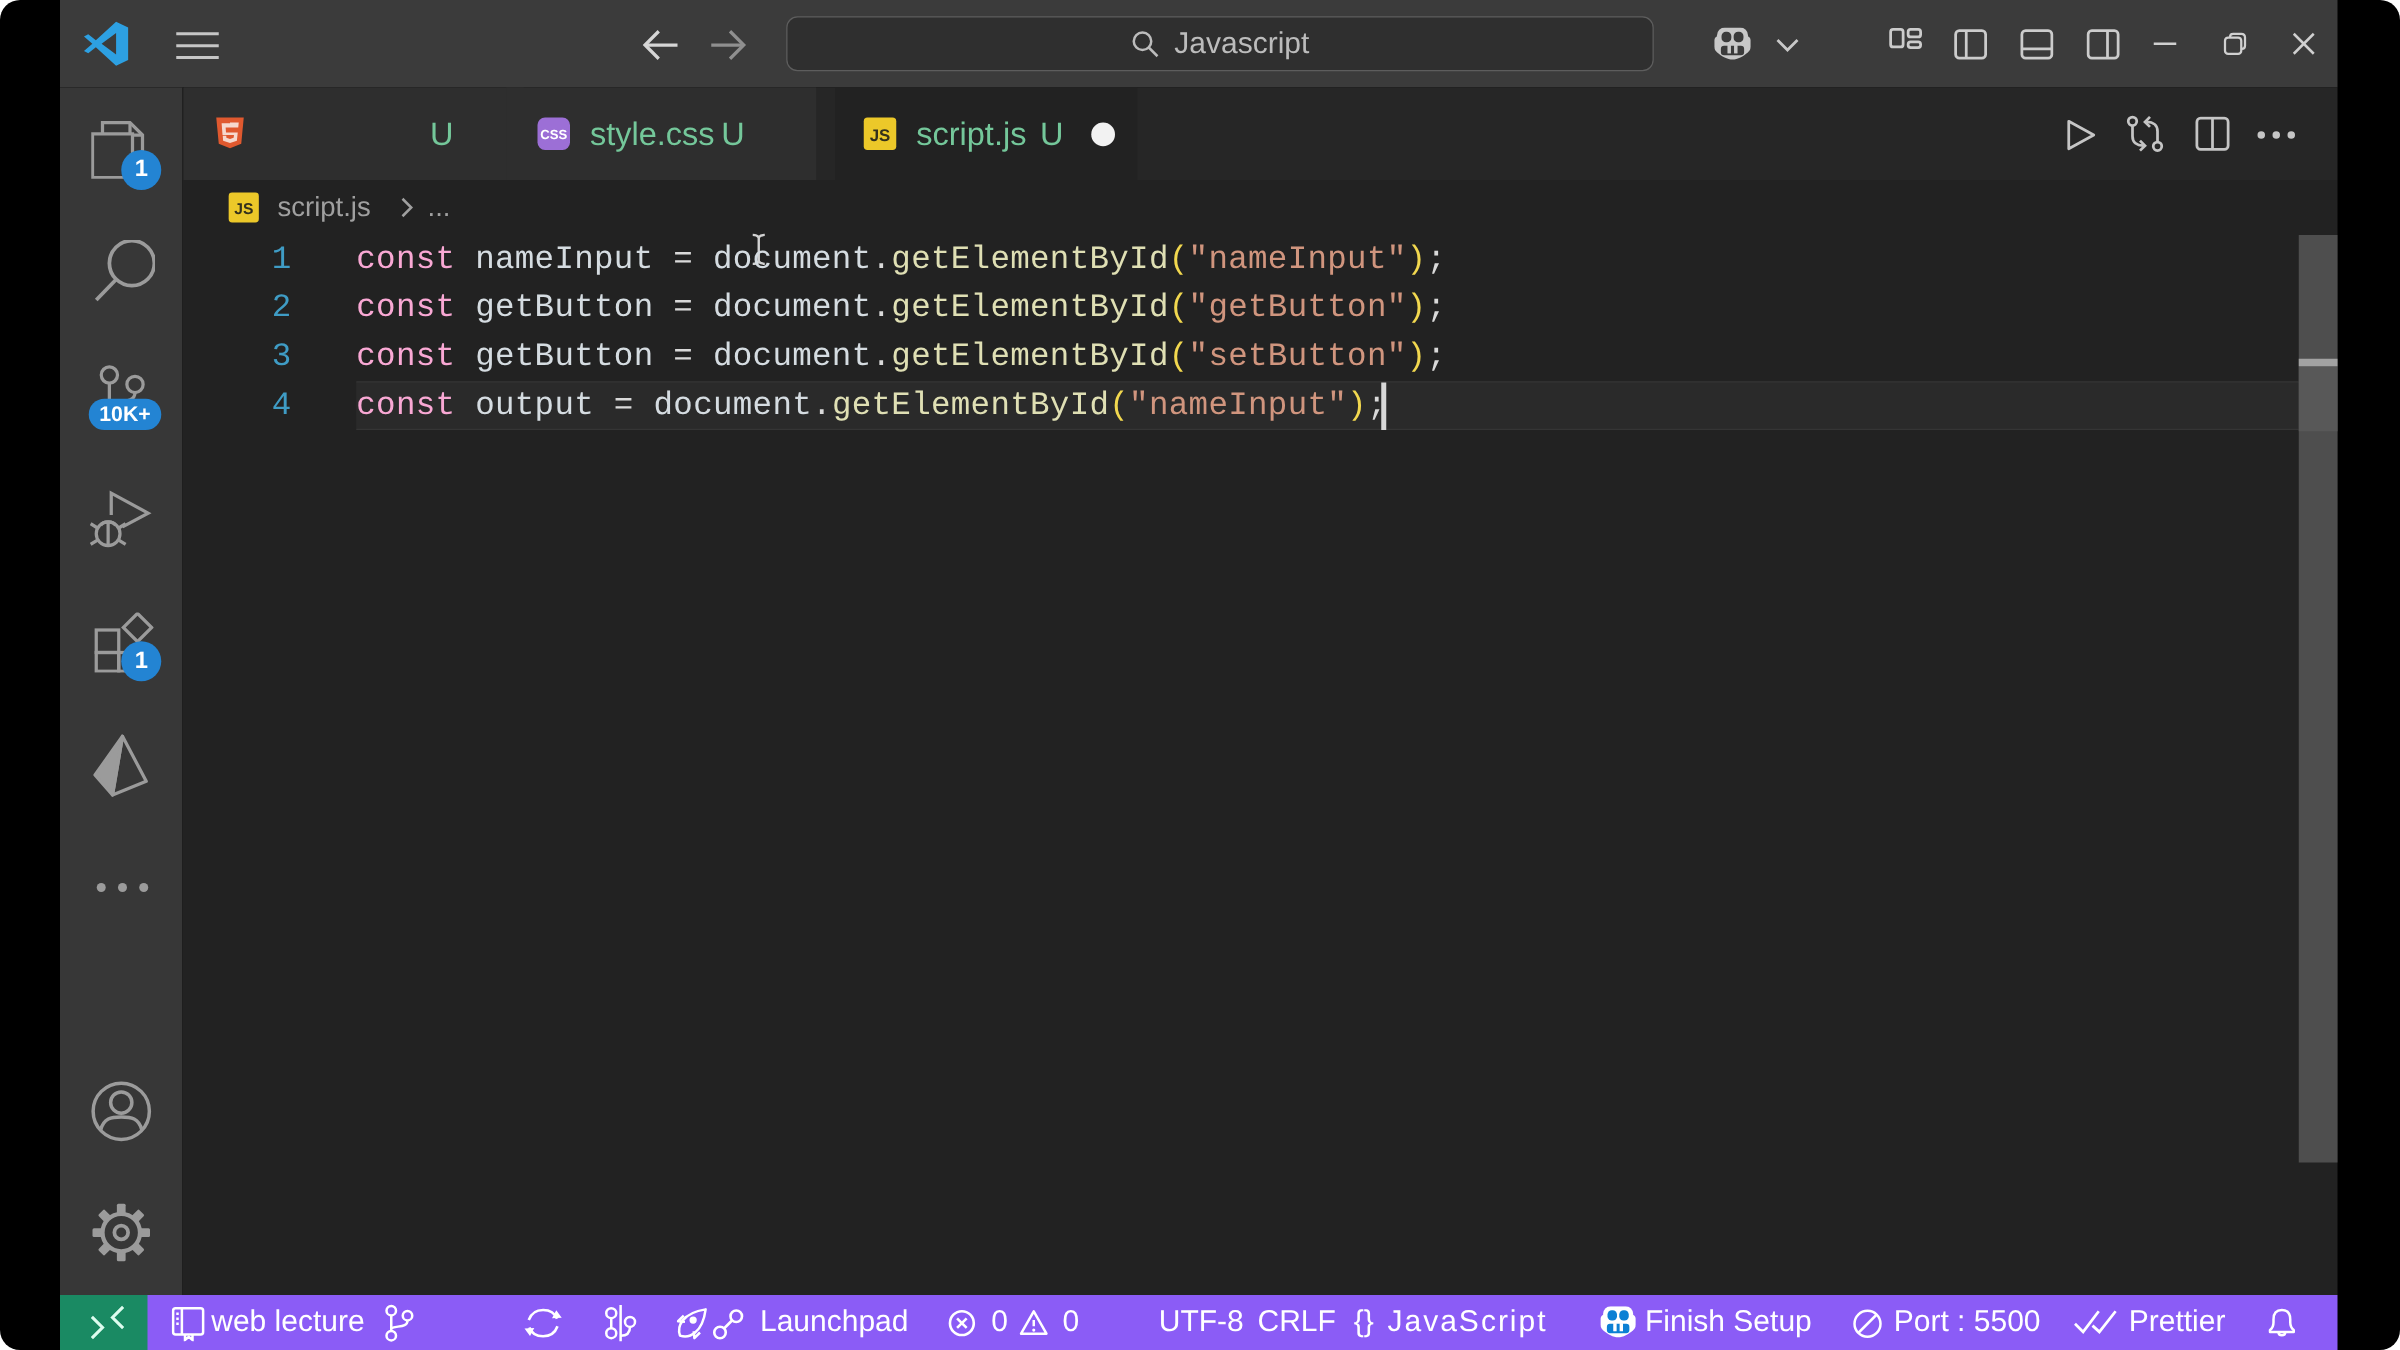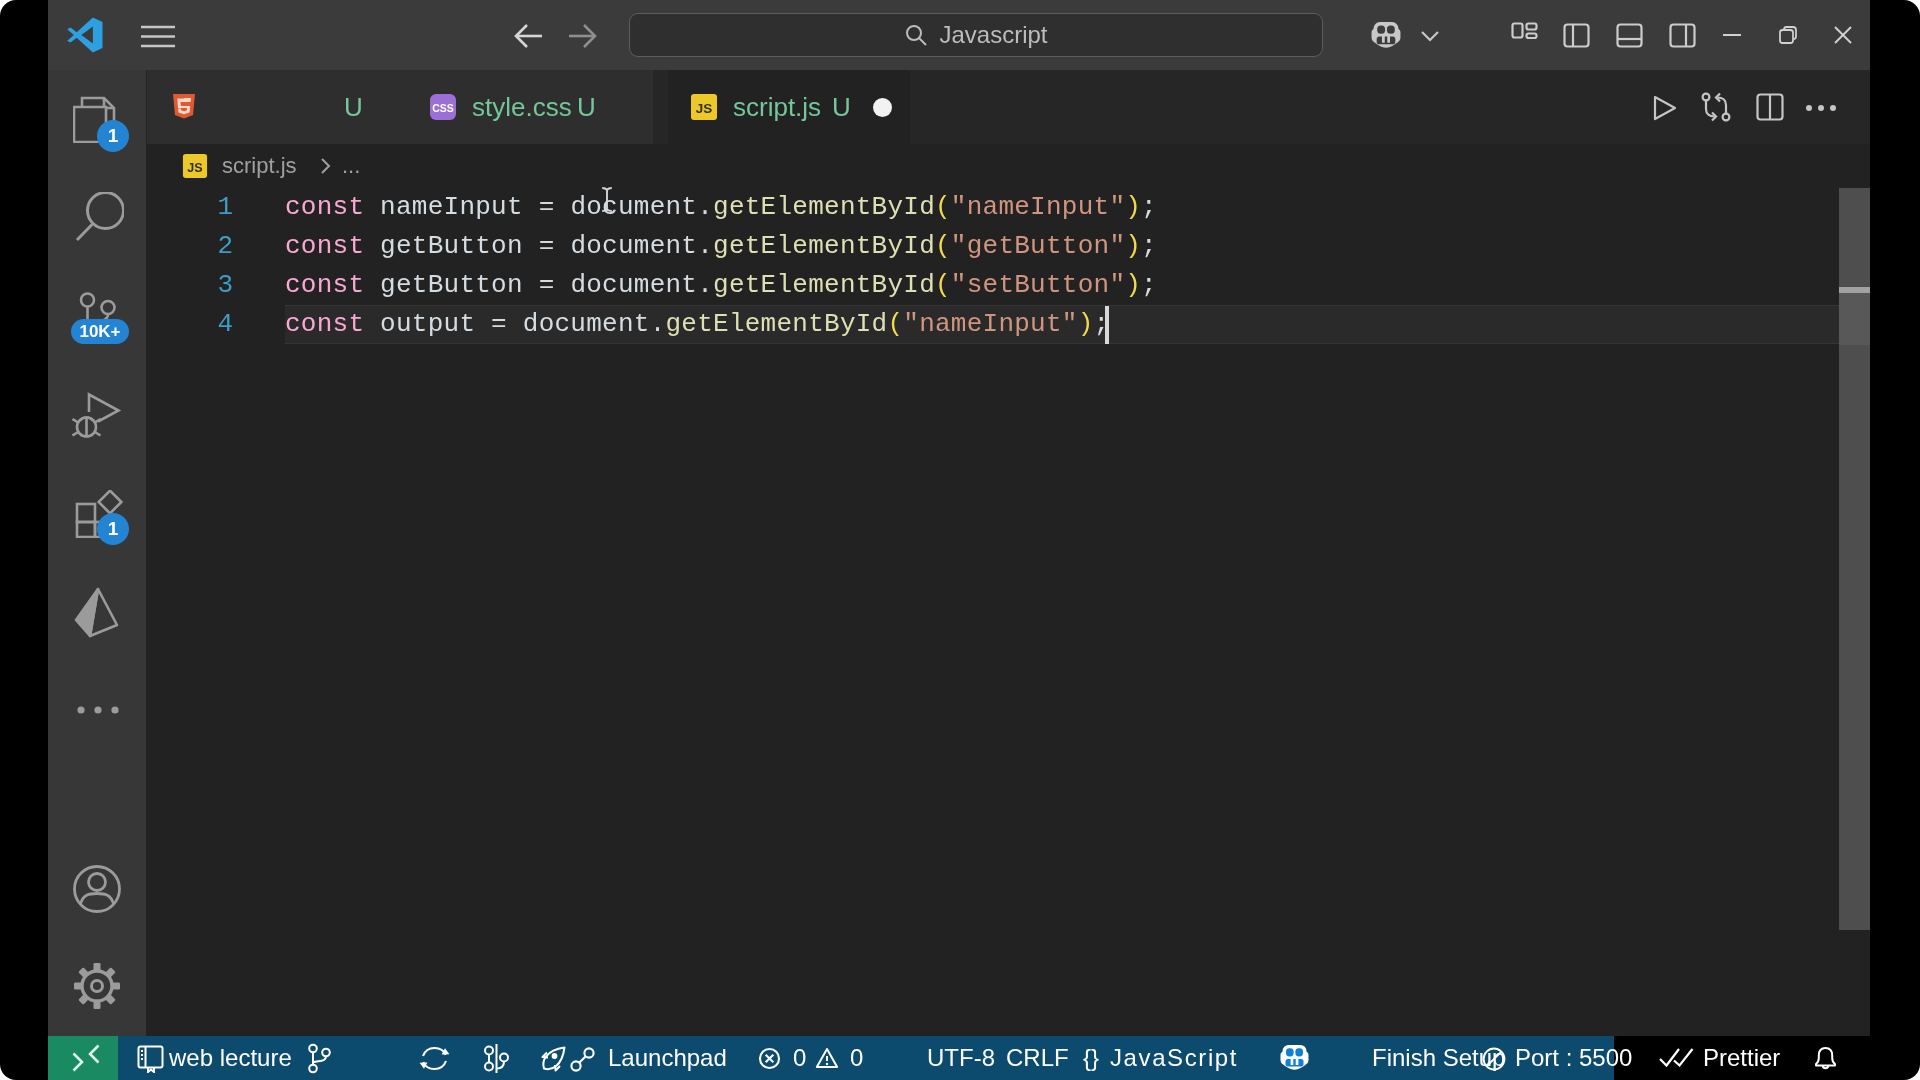--- a/index.html
+++ b/index.html
@@ -23,21 +23,21 @@
   #editor{position:absolute;left:146px;top:188px;width:1724px;height:848px;background:#222222;}
   .codeline{position:absolute;left:0;width:1724px;height:39px;line-height:39px;font-family:"Liberation Mono",monospace;font-size:26px;letter-spacing:0.25px;white-space:pre;}
   .lnum{position:absolute;width:87px;text-align:right;color:#3f9cc5;font-family:"Liberation Mono",monospace;font-size:26px;line-height:39px;}
   .kw{color:#f9a8d4;}
   .id{color:#d5dce1;}
   .op{color:#d9d9d9;}
   .fn{color:#dfdfb4;}
   .br{color:#f2d84f;}
   .str{color:#d0957e;}
   
-  #statusbar{position:absolute;left:48px;top:1036px;width:1566px;height:44px;background:#0c4a6e;color:#fff;font-size:24px;}
+  #statusbar{position:absolute;left:48px;top:1036px;width:1822px;height:44px;background:#8b5cf6;color:#fff;font-size:24px;}
   #remote{position:absolute;left:0;top:0;width:70px;height:44px;background:#1a8a63;}
   .sitem{position:absolute;top:0;height:44px;line-height:44px;white-space:pre;}
 </style>
 </head>
 <body>
 <div id="screen">
   <div id="titlebar">
 
     <svg class="abs" style="left:18px;top:16px;" width="38" height="38" viewBox="0 0 256 256">
       <path fill="#2da0e2" fill-rule="evenodd" d="M181 10 L246 41 V215 L181 246 L72 147 L31 179 L8 167 L53 128 L8 89 L31 77 L72 109 Z M181 70 L103 128 L181 186 Z"></path>
@@ -385,21 +385,21 @@
     <span class="sitem" style="left:1062px;letter-spacing:1.6px;">JavaScript</span>
     <svg class="abs" style="left:1231px;top:9px;" width="31" height="26" viewBox="0 0 31 26">
       <rect x="3.5" y="0" width="24" height="15" rx="6" fill="#fff"></rect>
       <path fill="#fff" d="M1.5 10 C1.5 8 2.5 7 4.5 6.5 L26.5 6.5 C28.5 7 29.5 8 29.5 10 L29.5 14.5 C29.5 16.8 29 17.8 27.5 19.1 C23.8 22.3 19.5 24.8 15.5 24.8 C11.5 24.8 7.2 22.3 3.5 19.1 C2 17.8 1.5 16.8 1.5 14.5 Z"></path>
       <rect x="7" y="3.2" width="7.6" height="8.2" rx="3.4" fill="#0c80d4"></rect>
       <rect x="16.4" y="3.2" width="7.6" height="8.2" rx="3.4" fill="#0c80d4"></rect>
       <rect x="6.5" y="14" width="18" height="7.5" rx="2.5" fill="#0c80d4"></rect>
       <rect x="11.6" y="13.5" width="2.7" height="6.5" fill="#fff"></rect>
       <rect x="16.7" y="13.5" width="2.7" height="6.5" fill="#fff"></rect>
     </svg>
-    <span class="sitem" style="left:1324px;text-align:right;">Finish Setup</span>
+    <span class="sitem" style="left:1268px;text-align:right;">Finish Setup</span>
     <svg class="abs" style="left:1433px;top:10px;" width="26" height="26" viewBox="0 0 26 26">
       <g stroke="#fff" stroke-width="2" fill="none">
           <circle cx="13" cy="13" r="10.4"></circle>
           <line x1="5.6" y1="20.4" x2="20.4" y2="5.6"></line>
         </g>
     </svg>
     <span class="sitem" style="left:1467px;">Port : 5500</span>
     <svg class="abs" style="left:1610px;top:11px;" width="40" height="23" viewBox="0 0 40 23">
       <g stroke="#fff" stroke-width="2.2" fill="none">
           <polyline points="2,12 8.5,18.5 21,2"></polyline>

